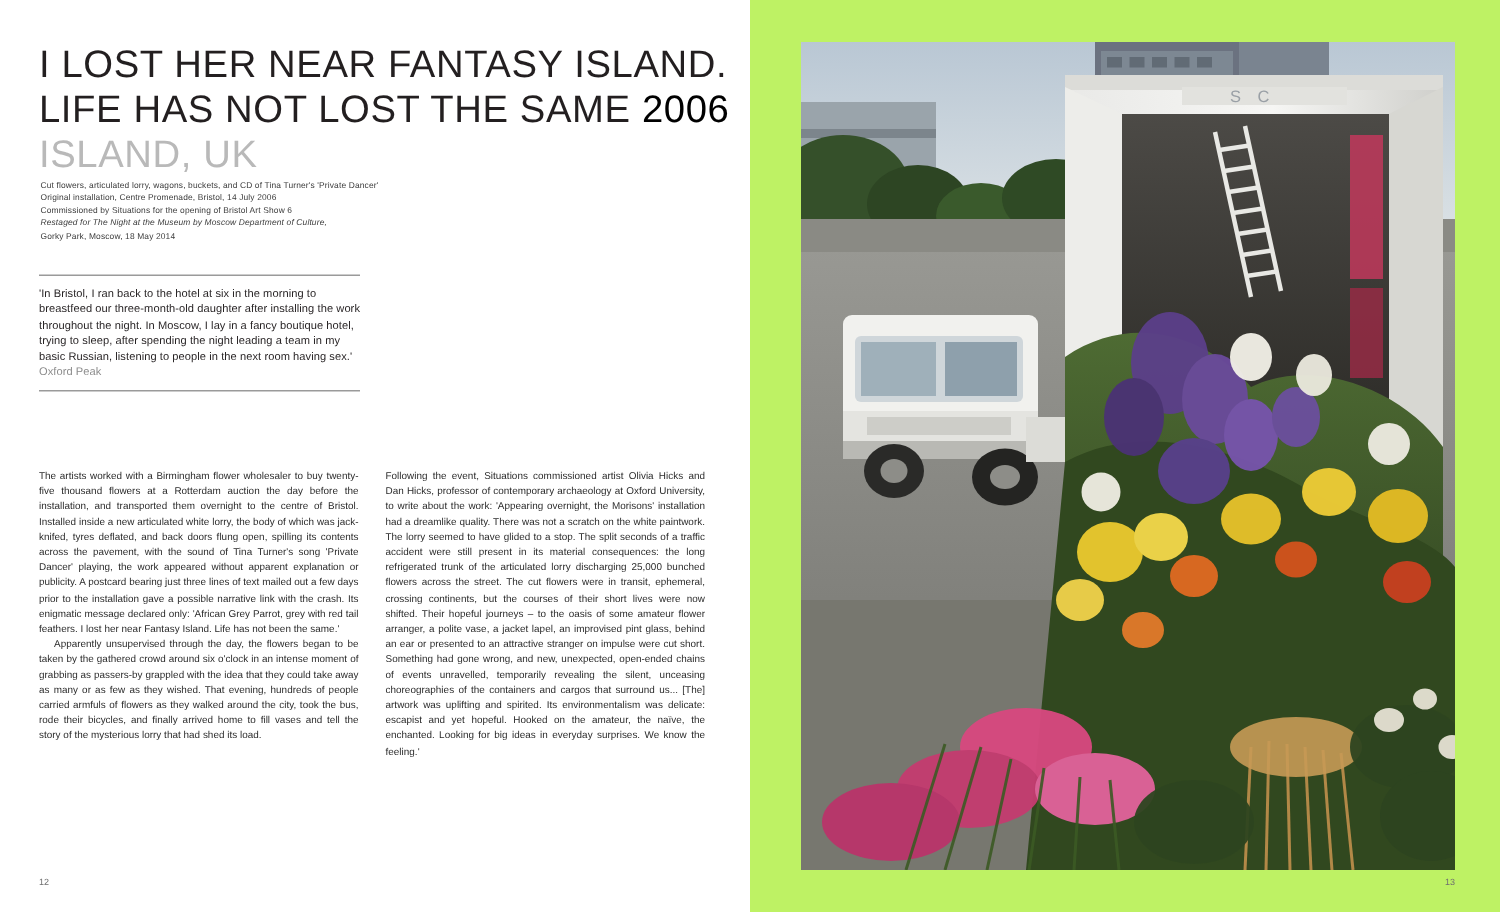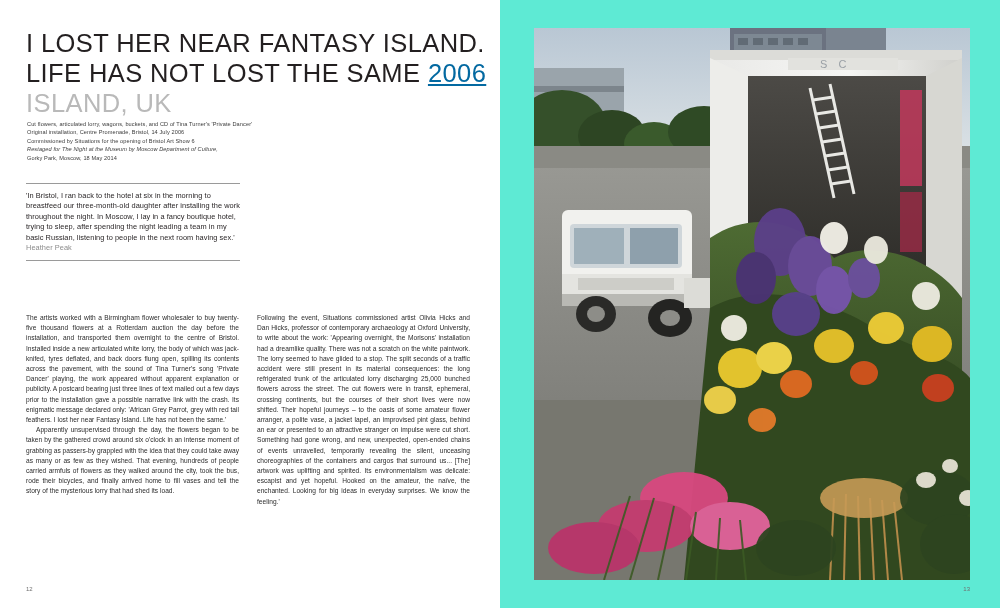--- a/index.html
+++ b/index.html
@@ -33,22 +33,21 @@
   }
   .title-line {
     font-size: 25.5px;
     line-height: 30px;
     letter-spacing: 0.4px;
     color: #231f20;
     font-weight: 400;
     white-space: nowrap;
   }
   .title-year {
-    color: #0369a1;
-    text-decoration: underline;
+    color: #000000;
   }
   .title-sub {
     font-size: 25.5px;
     line-height: 30px;
     letter-spacing: 0.4px;
     color: #b9b9b9;
     font-weight: 400;
   }
   .credits {
     position: absolute;
@@ -101,21 +100,21 @@
     left: 26px;
     bottom: 16px;
     font-size: 6px;
     color: #6f6f6f;
   }
   
   .page-right {
     position: relative;
     width: 500px;
     height: 608px;
-    background: #5eead4;
+    background: #bef264;
   }
   .photo {
     position: absolute;
     left: 34px;
     top: 28px;
     width: 436px;
     height: 552px;
     overflow: hidden;
     background: #5d7a52;
   }
@@ -146,21 +145,21 @@
 
     <div class="credits">
       <div>Cut flowers, articulated lorry, wagons, buckets, and CD of Tina Turner's 'Private Dancer'</div>
       <div>Original installation, Centre Promenade, Bristol, 14 July 2006</div>
       <div>Commissioned by Situations for the opening of Bristol Art Show 6</div>
       <div class="ital">Restaged for The Night at the Museum by Moscow Department of Culture,</div>
       <div>Gorky Park, Moscow, 18 May 2014</div>
     </div>
 
     <div class="quote-box">
-      <p><span>'In Bristol, I ran back to the hotel at six in the morning to breastfeed our three-month-old daughter after installing the work throughout the night. In Moscow, I lay in a fancy boutique hotel, trying to sleep, after spending the night leading a team in my basic Russian, listening to people in the next room having sex.'</span><span class="quote-attrib"> Heather Peak</span></p>
+      <p><span>'In Bristol, I ran back to the hotel at six in the morning to breastfeed our three-month-old daughter after installing the work throughout the night. In Moscow, I lay in a fancy boutique hotel, trying to sleep, after spending the night leading a team in my basic Russian, listening to people in the next room having sex.'</span><span class="quote-attrib"> Oxford Peak</span></p>
     </div>
 
     <div class="columns">
       <div class="col">
         <p>The artists worked with a Birmingham flower wholesaler to buy twenty-five thousand flowers at a Rotterdam auction the day before the installation, and transported them overnight to the centre of Bristol. Installed inside a new articulated white lorry, the body of which was jack-knifed, tyres deflated, and back doors flung open, spilling its contents across the pavement, with the sound of Tina Turner's song 'Private Dancer' playing, the work appeared without apparent explanation or publicity. A postcard bearing just three lines of text mailed out a few days prior to the installation gave a possible narrative link with the crash. Its enigmatic message declared only: 'African Grey Parrot, grey with red tail feathers. I lost her near Fantasy Island. Life has not been the same.'</p>
         <p>Apparently unsupervised through the day, the flowers began to be taken by the gathered crowd around six o'clock in an intense moment of grabbing as passers-by grappled with the idea that they could take away as many or as few as they wished. That evening, hundreds of people carried armfuls of flowers as they walked around the city, took the bus, rode their bicycles, and finally arrived home to fill vases and tell the story of the mysterious lorry that had shed its load.</p>
       </div>
       <div class="col">
         <p>Following the event, Situations commissioned artist Olivia Hicks and Dan Hicks, professor of contemporary archaeology at Oxford University, to write about the work: 'Appearing overnight, the Morisons' installation had a dreamlike quality. There was not a scratch on the white paintwork. The lorry seemed to have glided to a stop. The split seconds of a traffic accident were still present in its material consequences: the long refrigerated trunk of the articulated lorry discharging 25,000 bunched flowers across the street. The cut flowers were in transit, ephemeral, crossing continents, but the courses of their short lives were now shifted. Their hopeful journeys – to the oasis of some amateur flower arranger, a polite vase, a jacket lapel, an improvised pint glass, behind an ear or presented to an attractive stranger on impulse were cut short. Something had gone wrong, and new, unexpected, open-ended chains of events unravelled, temporarily revealing the silent, unceasing choreographies of the containers and cargos that surround us... [The] artwork was uplifting and spirited. Its environmentalism was delicate: escapist and yet hopeful. Hooked on the amateur, the naïve, the enchanted. Looking for big ideas in everyday surprises. We know the feeling.'</p>
       </div>

